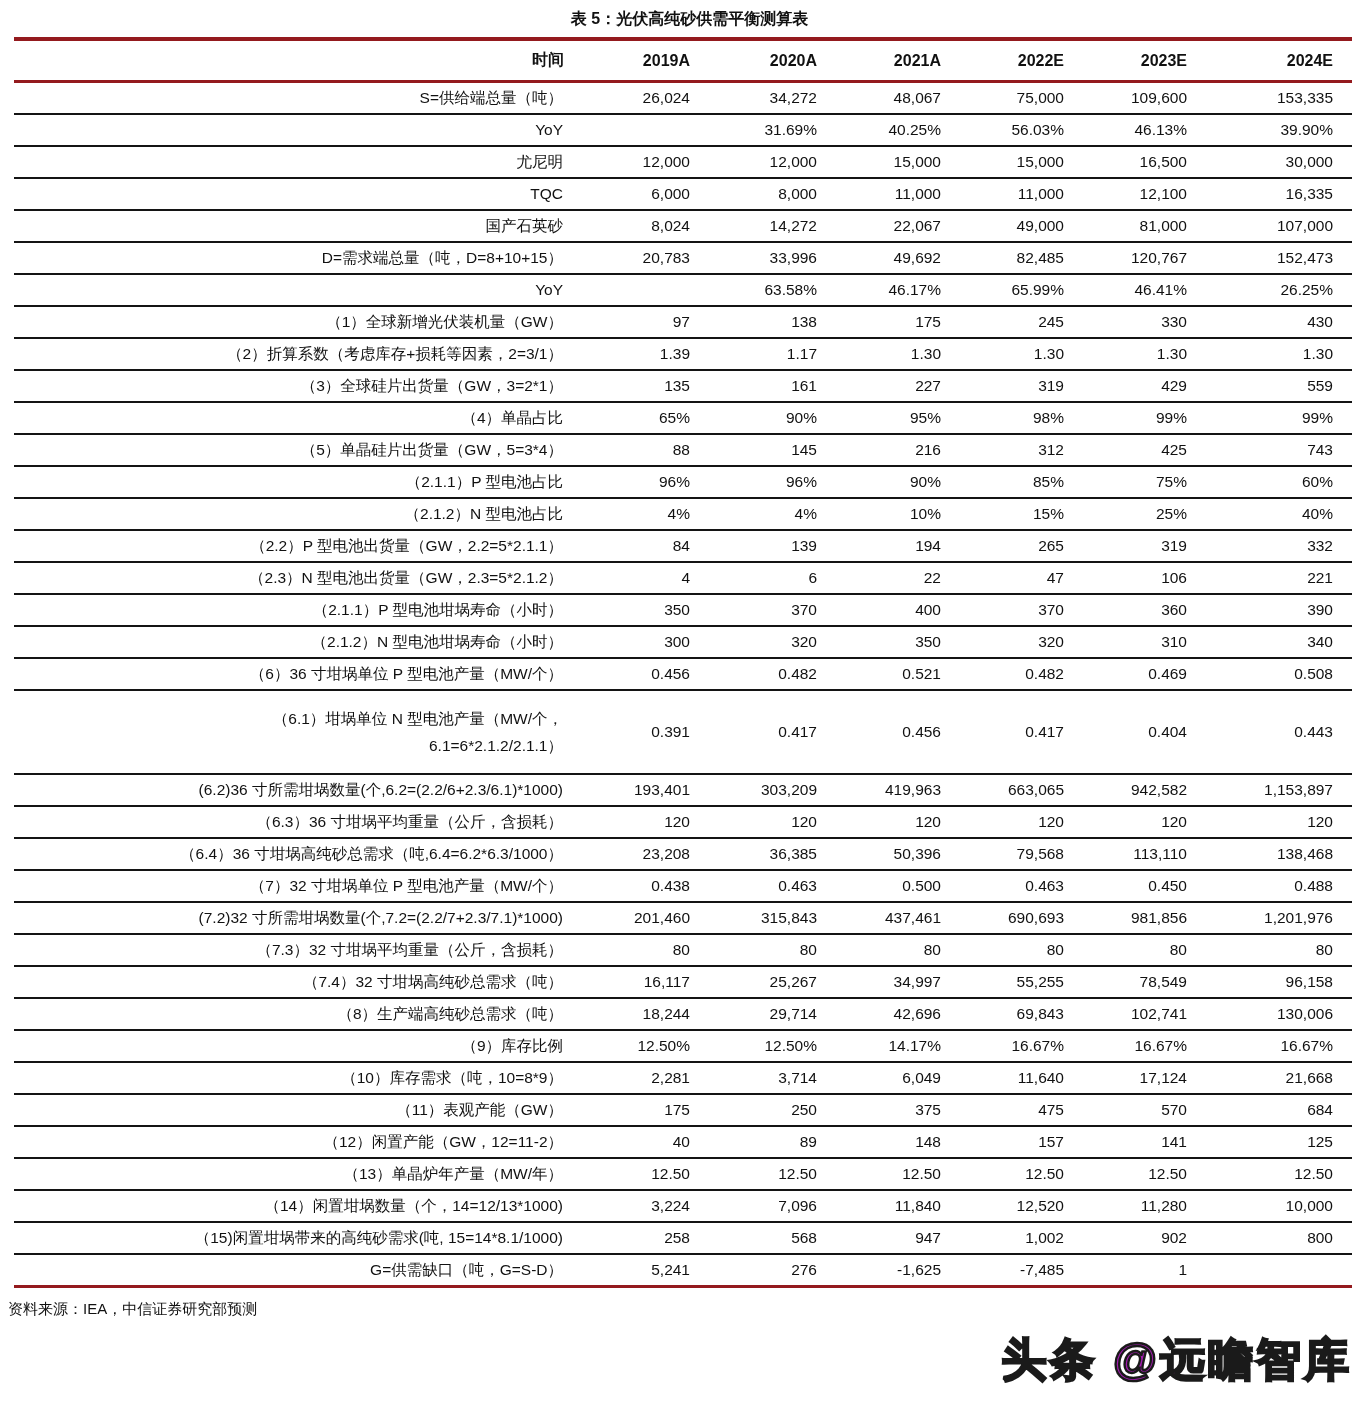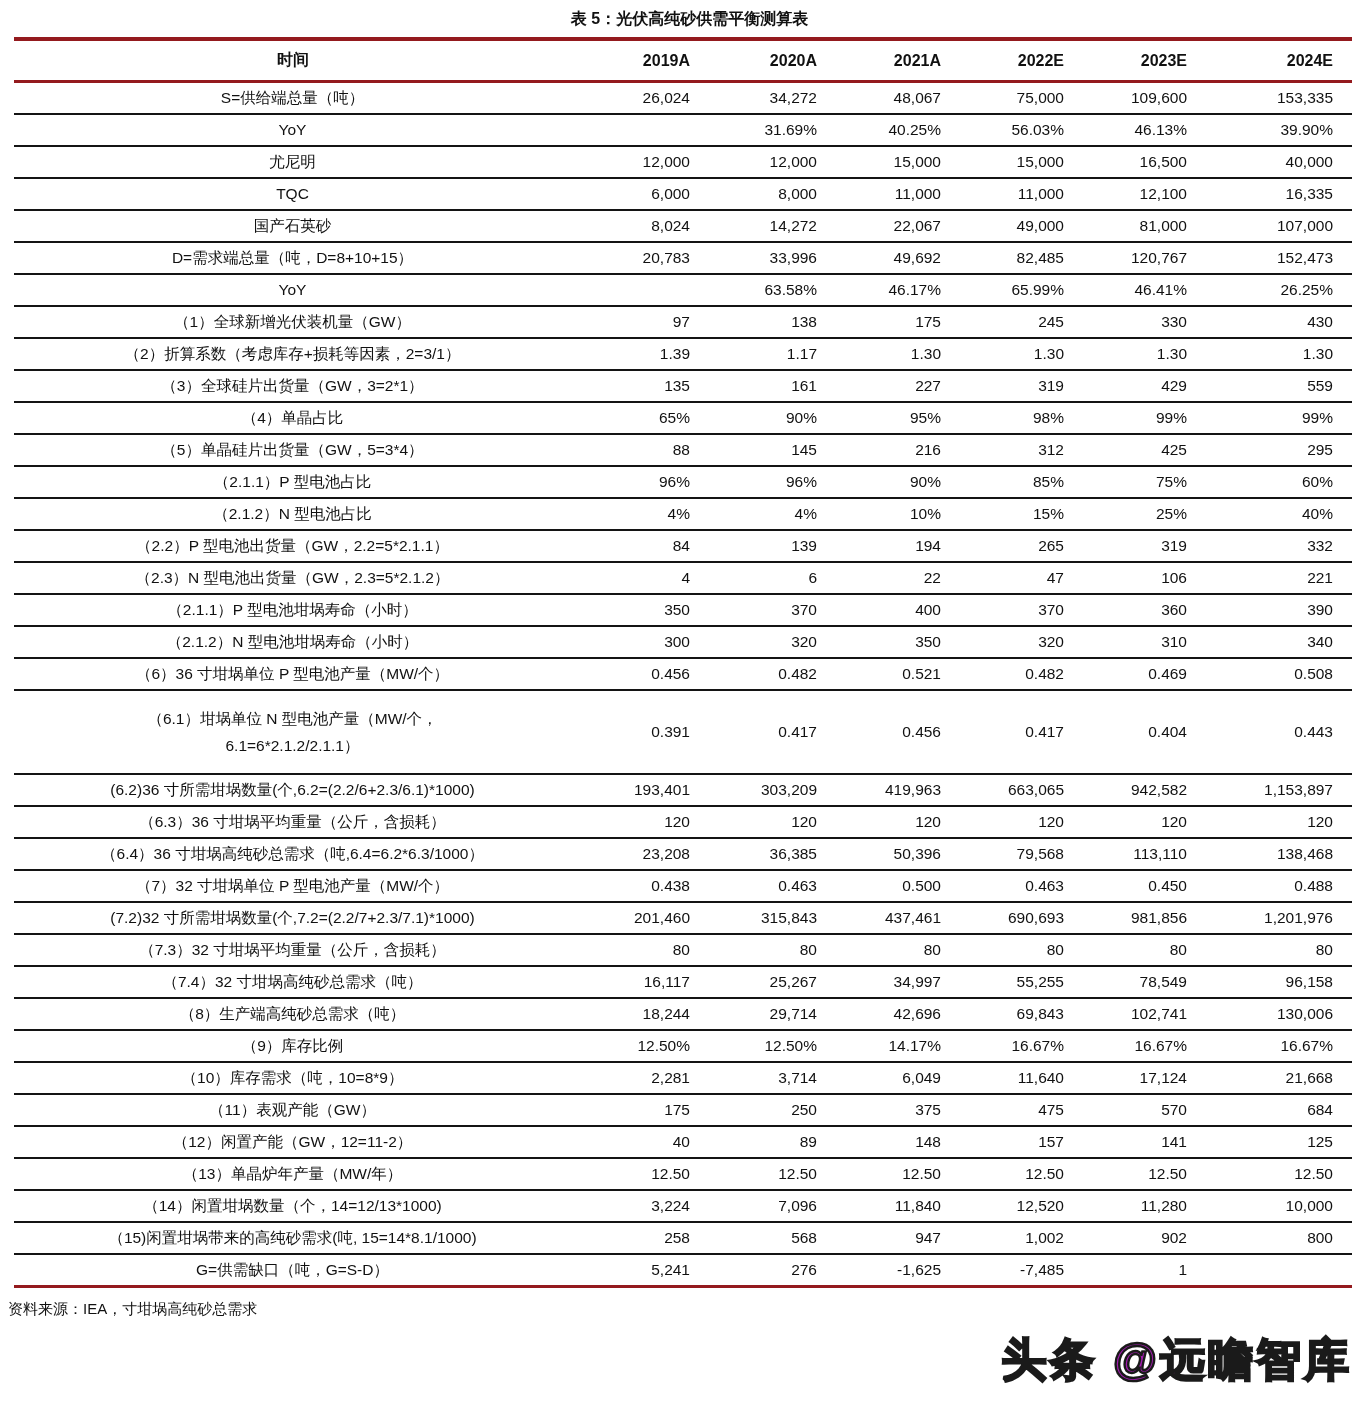--- a/index.html
+++ b/index.html
@@ -19,21 +19,21 @@
   table{
     border-collapse:collapse; table-layout:fixed;
     margin:0 14px; width:1338px;
   }
   thead th{
     border-top:4px solid var(--red);
     border-bottom:3px solid var(--red);
     font-weight:bold; font-size:16px;
     padding:9px 0;
   }
-  th.label, td.label{ text-align:center; padding-left:8px; }
+  th.label, td.label{ text-align:right; padding-left:8px; }
   th.num, td.num{ text-align:right; padding-right:2px; }
   th.last, td.last{ padding-right:19px; }
   tbody td{
     border-bottom:2px solid var(--line);
     font-size:15.5px; line-height:20px;
     padding-top:5px; padding-bottom:5px;
   }
   tbody tr:last-child td{ border-bottom:3px solid var(--red); }
   tbody tr.tall td.label{
     white-space:pre-line; line-height:27px;
@@ -95,21 +95,21 @@
         <td class="num">46.13%</td>
         <td class="num last">39.90%</td>
       </tr>
       <tr>
         <td class="label">尤尼明</td>
         <td class="num">12,000</td>
         <td class="num">12,000</td>
         <td class="num">15,000</td>
         <td class="num">15,000</td>
         <td class="num">16,500</td>
-        <td class="num last">40,000</td>
+        <td class="num last">30,000</td>
       </tr>
       <tr>
         <td class="label">TQC</td>
         <td class="num">6,000</td>
         <td class="num">8,000</td>
         <td class="num">11,000</td>
         <td class="num">11,000</td>
         <td class="num">12,100</td>
         <td class="num last">16,335</td>
       </tr>
@@ -176,21 +176,21 @@
         <td class="num">99%</td>
         <td class="num last">99%</td>
       </tr>
       <tr>
         <td class="label">（5）单晶硅片出货量（GW，5=3*4）</td>
         <td class="num">88</td>
         <td class="num">145</td>
         <td class="num">216</td>
         <td class="num">312</td>
         <td class="num">425</td>
-        <td class="num last">295</td>
+        <td class="num last">743</td>
       </tr>
       <tr>
         <td class="label">（2.1.1）P 型电池占比</td>
         <td class="num">96%</td>
         <td class="num">96%</td>
         <td class="num">90%</td>
         <td class="num">85%</td>
         <td class="num">75%</td>
         <td class="num last">60%</td>
       </tr>
@@ -398,14 +398,14 @@
         <td class="num">5,241</td>
         <td class="num">276</td>
         <td class="num">-1,625</td>
         <td class="num">-7,485</td>
         <td class="num">1</td>
         <td class="num last"></td>
       </tr>
     </tbody>
 </table>
 
-<div class="source">资料来源：IEA，寸坩埚高纯砂总需求</div>
+<div class="source">资料来源：IEA，中信证券研究部预测</div>
 <div class="watermark">头条 @远瞻智库</div>
 
 </body></html>

